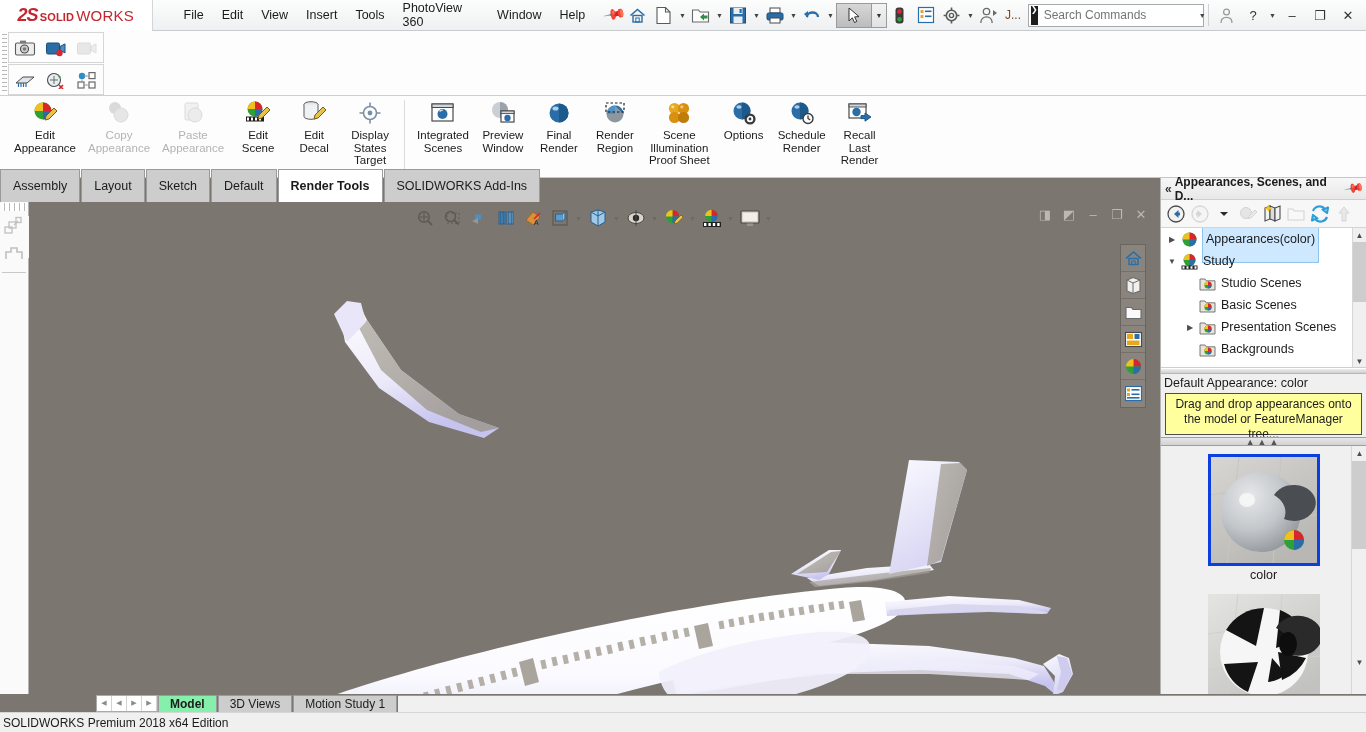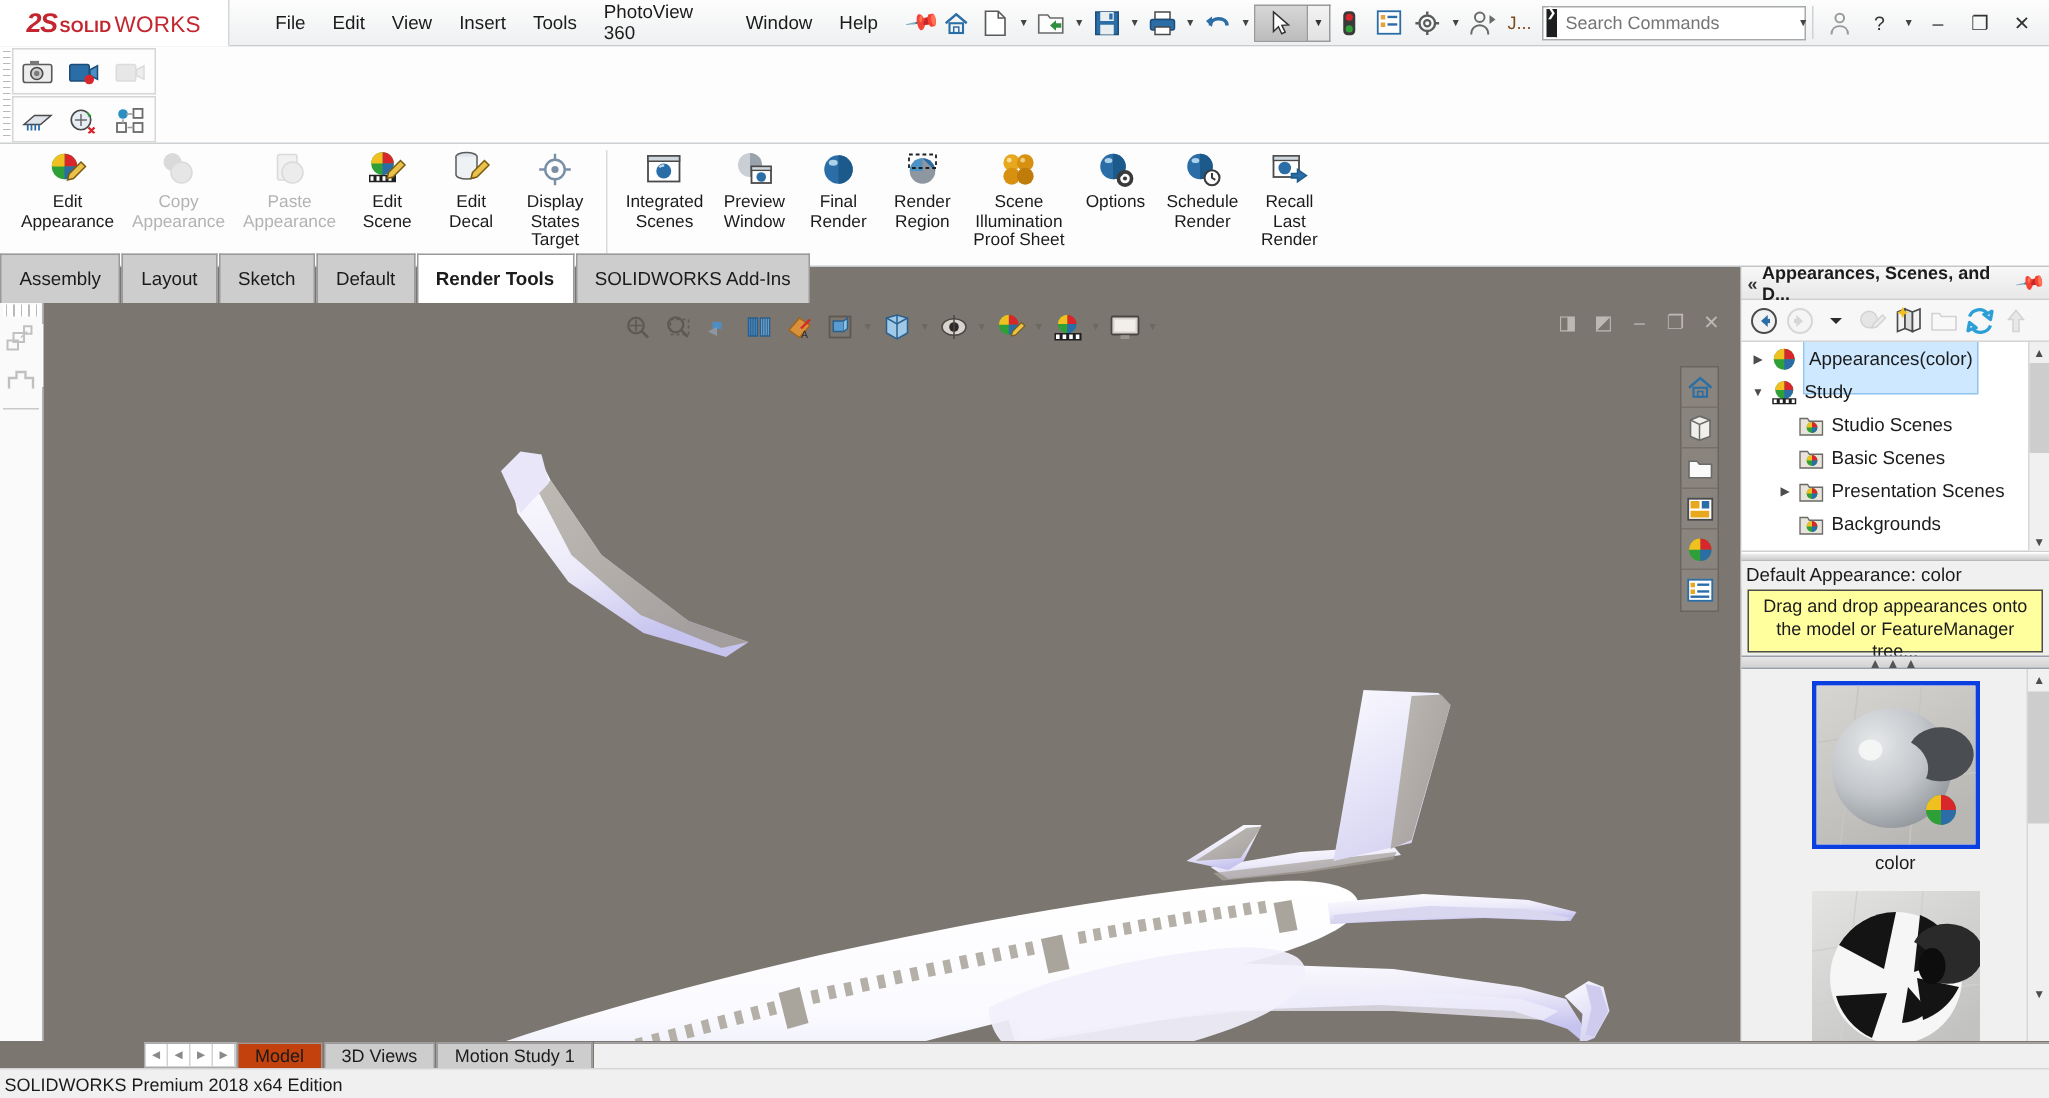--- a/index.html
+++ b/index.html
@@ -138,21 +138,21 @@
   .bottombar{
     position:absolute; left:0; top:694px; width:1366px; height:18px;
     background:#7c7670; display:flex; align-items:center;
   }
   .bt-spacer{ width:60px;height:18px;}
   .navbtns{ display:flex; align-items:center; background:#fff; height:17px; border:1px solid #aaa; margin-left:36px;}
   .navbtns .nb{ width:15px;height:15px;display:flex;align-items:center;justify-content:center;
       font-size:7px;color:#8a8a8a; border-right:1px solid #d3d3d3;}
   .btab{ height:17px; padding:0 11px; display:flex;align-items:center; font-size:12px;
       background:#cdcdcd; border:1px solid #9a9a9a; border-bottom:none; margin-right:1px; cursor:default;}
-  .btab.active{ background:#c2410c; font-weight:normal;}
+  .btab.active{ background:#86efac; font-weight:bold;}
   .btab-fill{ flex:1; height:17px; background:#f0f0f0; border-top:1px solid #9a9a9a;}
   .statusbar{
     position:absolute; left:0; top:712px; width:1366px; height:20px;
     background:#f0f0f0; border-top:1px solid #d6d6d6; display:flex; align-items:center;
     font-size:12px; color:#1b1b1b; padding-left:3px;
   }
 
   
   .taskpane{
     position:absolute; left:1160px; top:178px; width:206px; height:554px;

